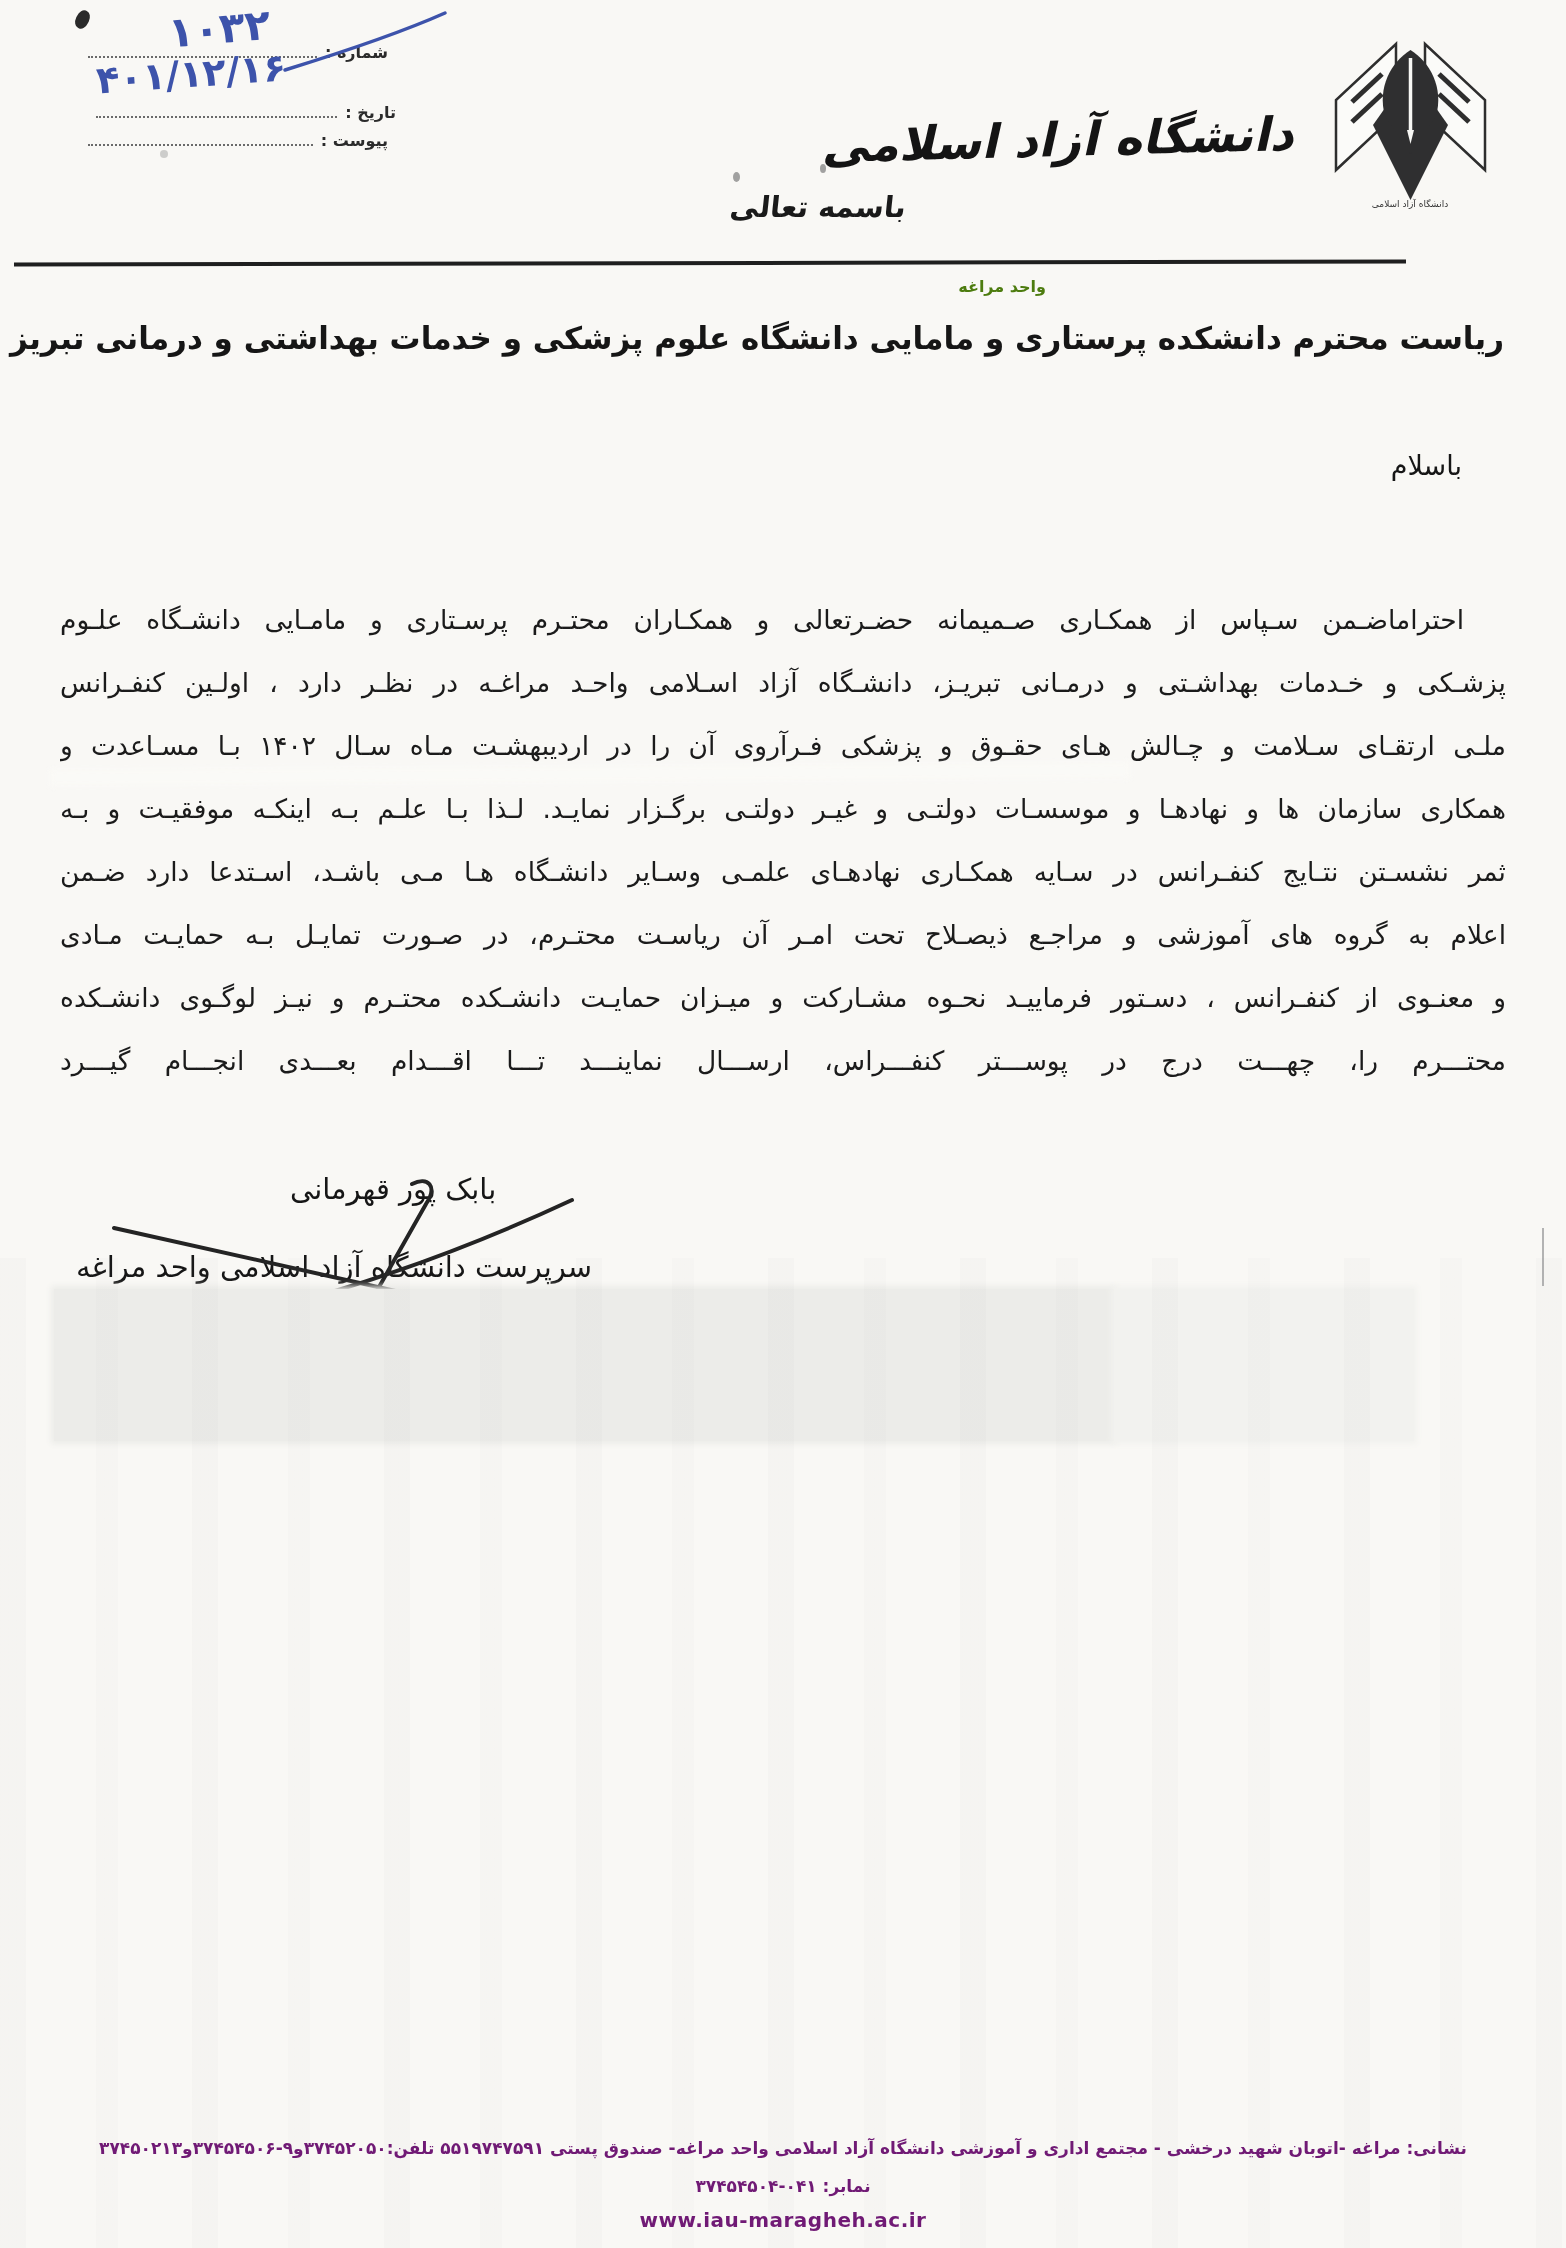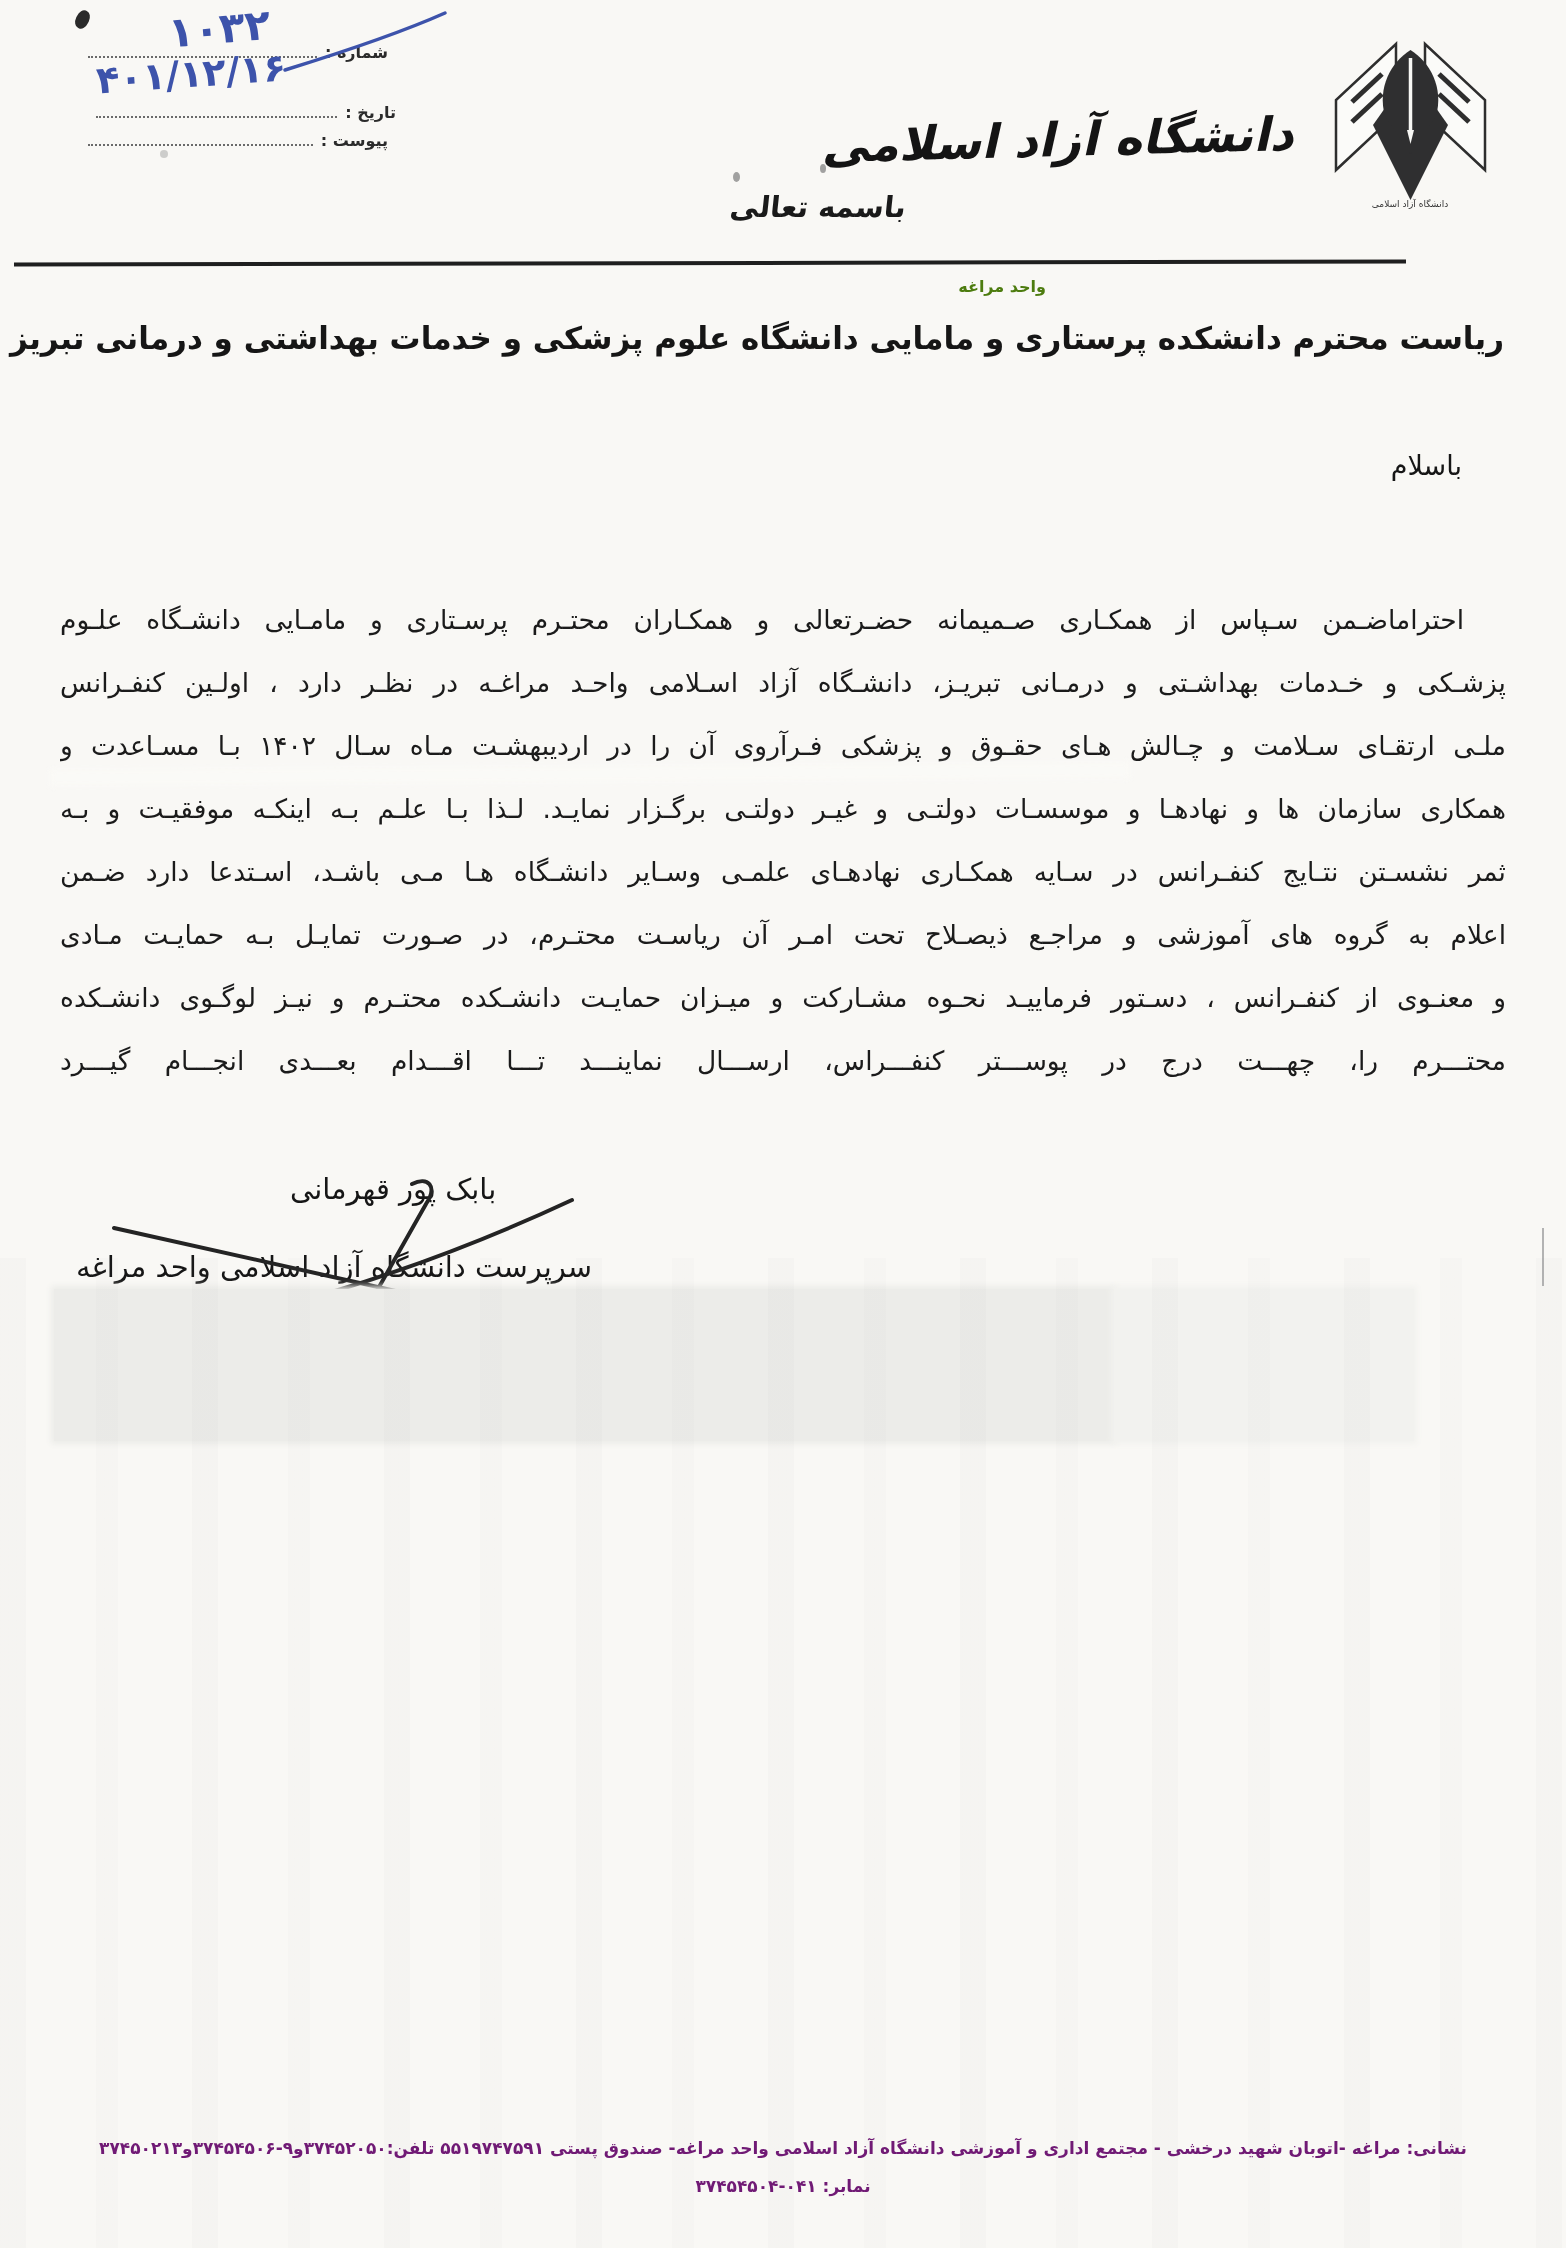--- a/index.html
+++ b/index.html
@@ -125,14 +125,15 @@
     <path d="M352,128 C376,148 408,144 424,126 M360,142 C380,158 410,152 420,140" stroke="#4a5fb5" stroke-width="3" fill="none" stroke-linecap="round"></path>
   </svg>
   <div class="abs edge-line" style="left:1542px;top:1228px;width:2px;height:58px;"></div>
 
   <div class="abs gray-band" style="left:54px;top:1289px;width:1060px;height:152px;"></div>
   <div class="abs gray-band2" style="left:1114px;top:1289px;width:300px;height:152px;"></div>
   <div class="abs texture"></div>
 
   <div class="abs fa footer-line footer-address">نشانی: مراغه  -اتوبان شهید درخشی - مجتمع اداری و آموزشی دانشگاه آزاد اسلامی واحد مراغه- صندوق پستی ۵۵۱۹۷۴۷۵۹۱ تلفن:۳۷۴۵۲۰۵۰و۹-۳۷۴۵۴۵۰۶و۳۷۴۵۰۲۱۳</div>
   <div class="abs fa footer-line footer-fax">نمابر: ۰۴۱-۳۷۴۵۴۵۰۴</div>
+  <div class="abs footer-line footer-web">www.iau-maragheh.ac.ir</div>
 
 </div>
 
 </body></html>

